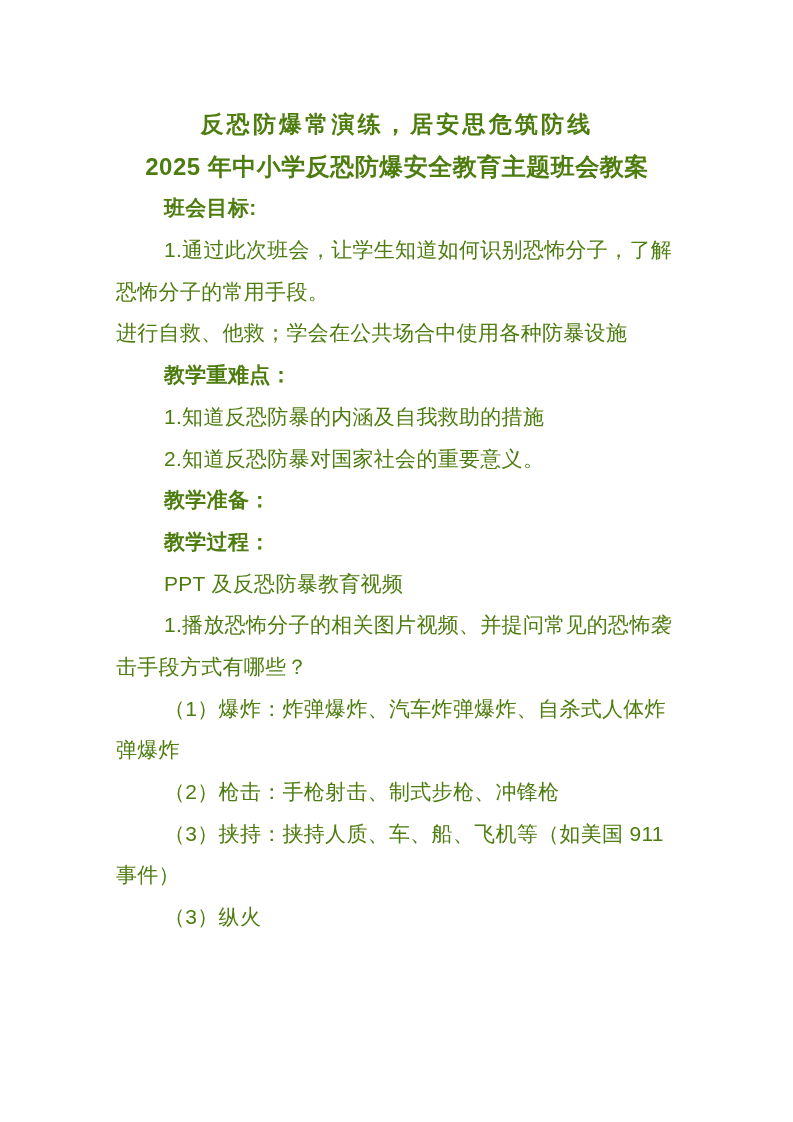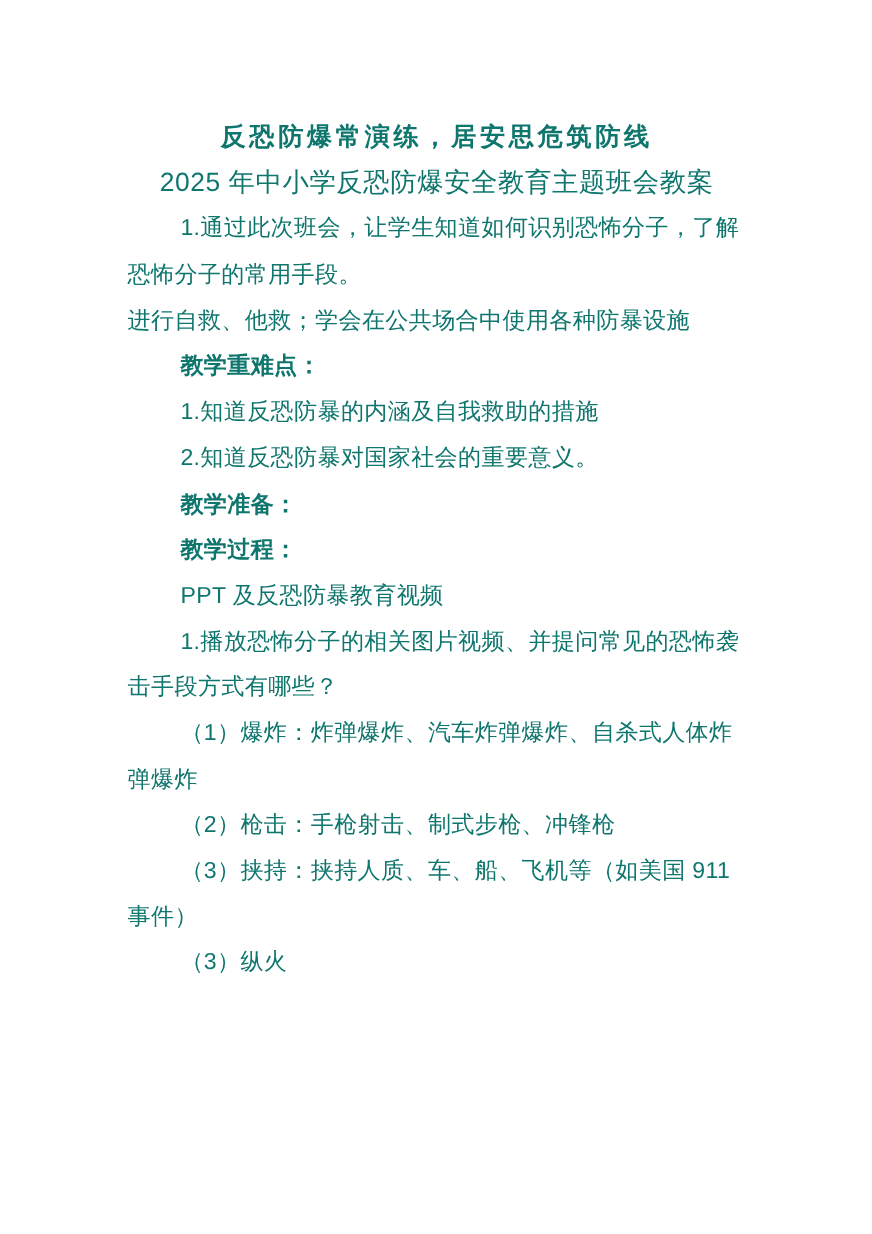--- a/index.html
+++ b/index.html
@@ -8,21 +8,21 @@
     padding: 0;
     background: #ffffff;
   }
   .page {
     position: relative;
     width: 793px;
     height: 1122px;
     background: #ffffff;
     overflow: hidden;
     font-family: "Liberation Sans", "DejaVu Sans", sans-serif;
-    color: #0f766e;
+    color: #4d7c0f;
   }
   .content {
     position: absolute;
     left: 116px;
     top: 104px;
     width: 562px;
   }
   .line {
     margin: 0;
     padding: 0;
@@ -34,39 +34,40 @@
     font-weight: 400;
   }
   .title {
     font-size: 23px;
     font-weight: 700;
     letter-spacing: 3.2px;
     text-align: center;
   }
   .subtitle {
     font-size: 24px;
-    font-weight: 400;
+    font-weight: 700;
     letter-spacing: 0.5px;
     text-align: center;
   }
   .heading {
     font-weight: 700;
   }
   .indent {
     padding-left: 48px;
   }
 </style>
 </head>
 <body>
 
 <div class="page">
   <div class="content">
     <h1 class="line title">反恐防爆常演练，居安思危筑防线</h1>
     <h2 class="line subtitle">2025 年中小学反恐防爆安全教育主题班会教案</h2>
     <div id="body-lines">
+        <p class="line heading indent">班会目标:</p>
         <p class="line indent">1.通过此次班会，让学生知道如何识别恐怖分子，了解</p>
         <p class="line">恐怖分子的常用手段。</p>
         <p class="line">进行自救、他救；学会在公共场合中使用各种防暴设施</p>
         <p class="line heading indent">教学重难点：</p>
         <p class="line indent">1.知道反恐防暴的内涵及自我救助的措施</p>
         <p class="line indent">2.知道反恐防暴对国家社会的重要意义。</p>
         <p class="line heading indent">教学准备：</p>
         <p class="line heading indent">教学过程：</p>
         <p class="line indent">PPT 及反恐防暴教育视频</p>
         <p class="line indent">1.播放恐怖分子的相关图片视频、并提问常见的恐怖袭</p>

